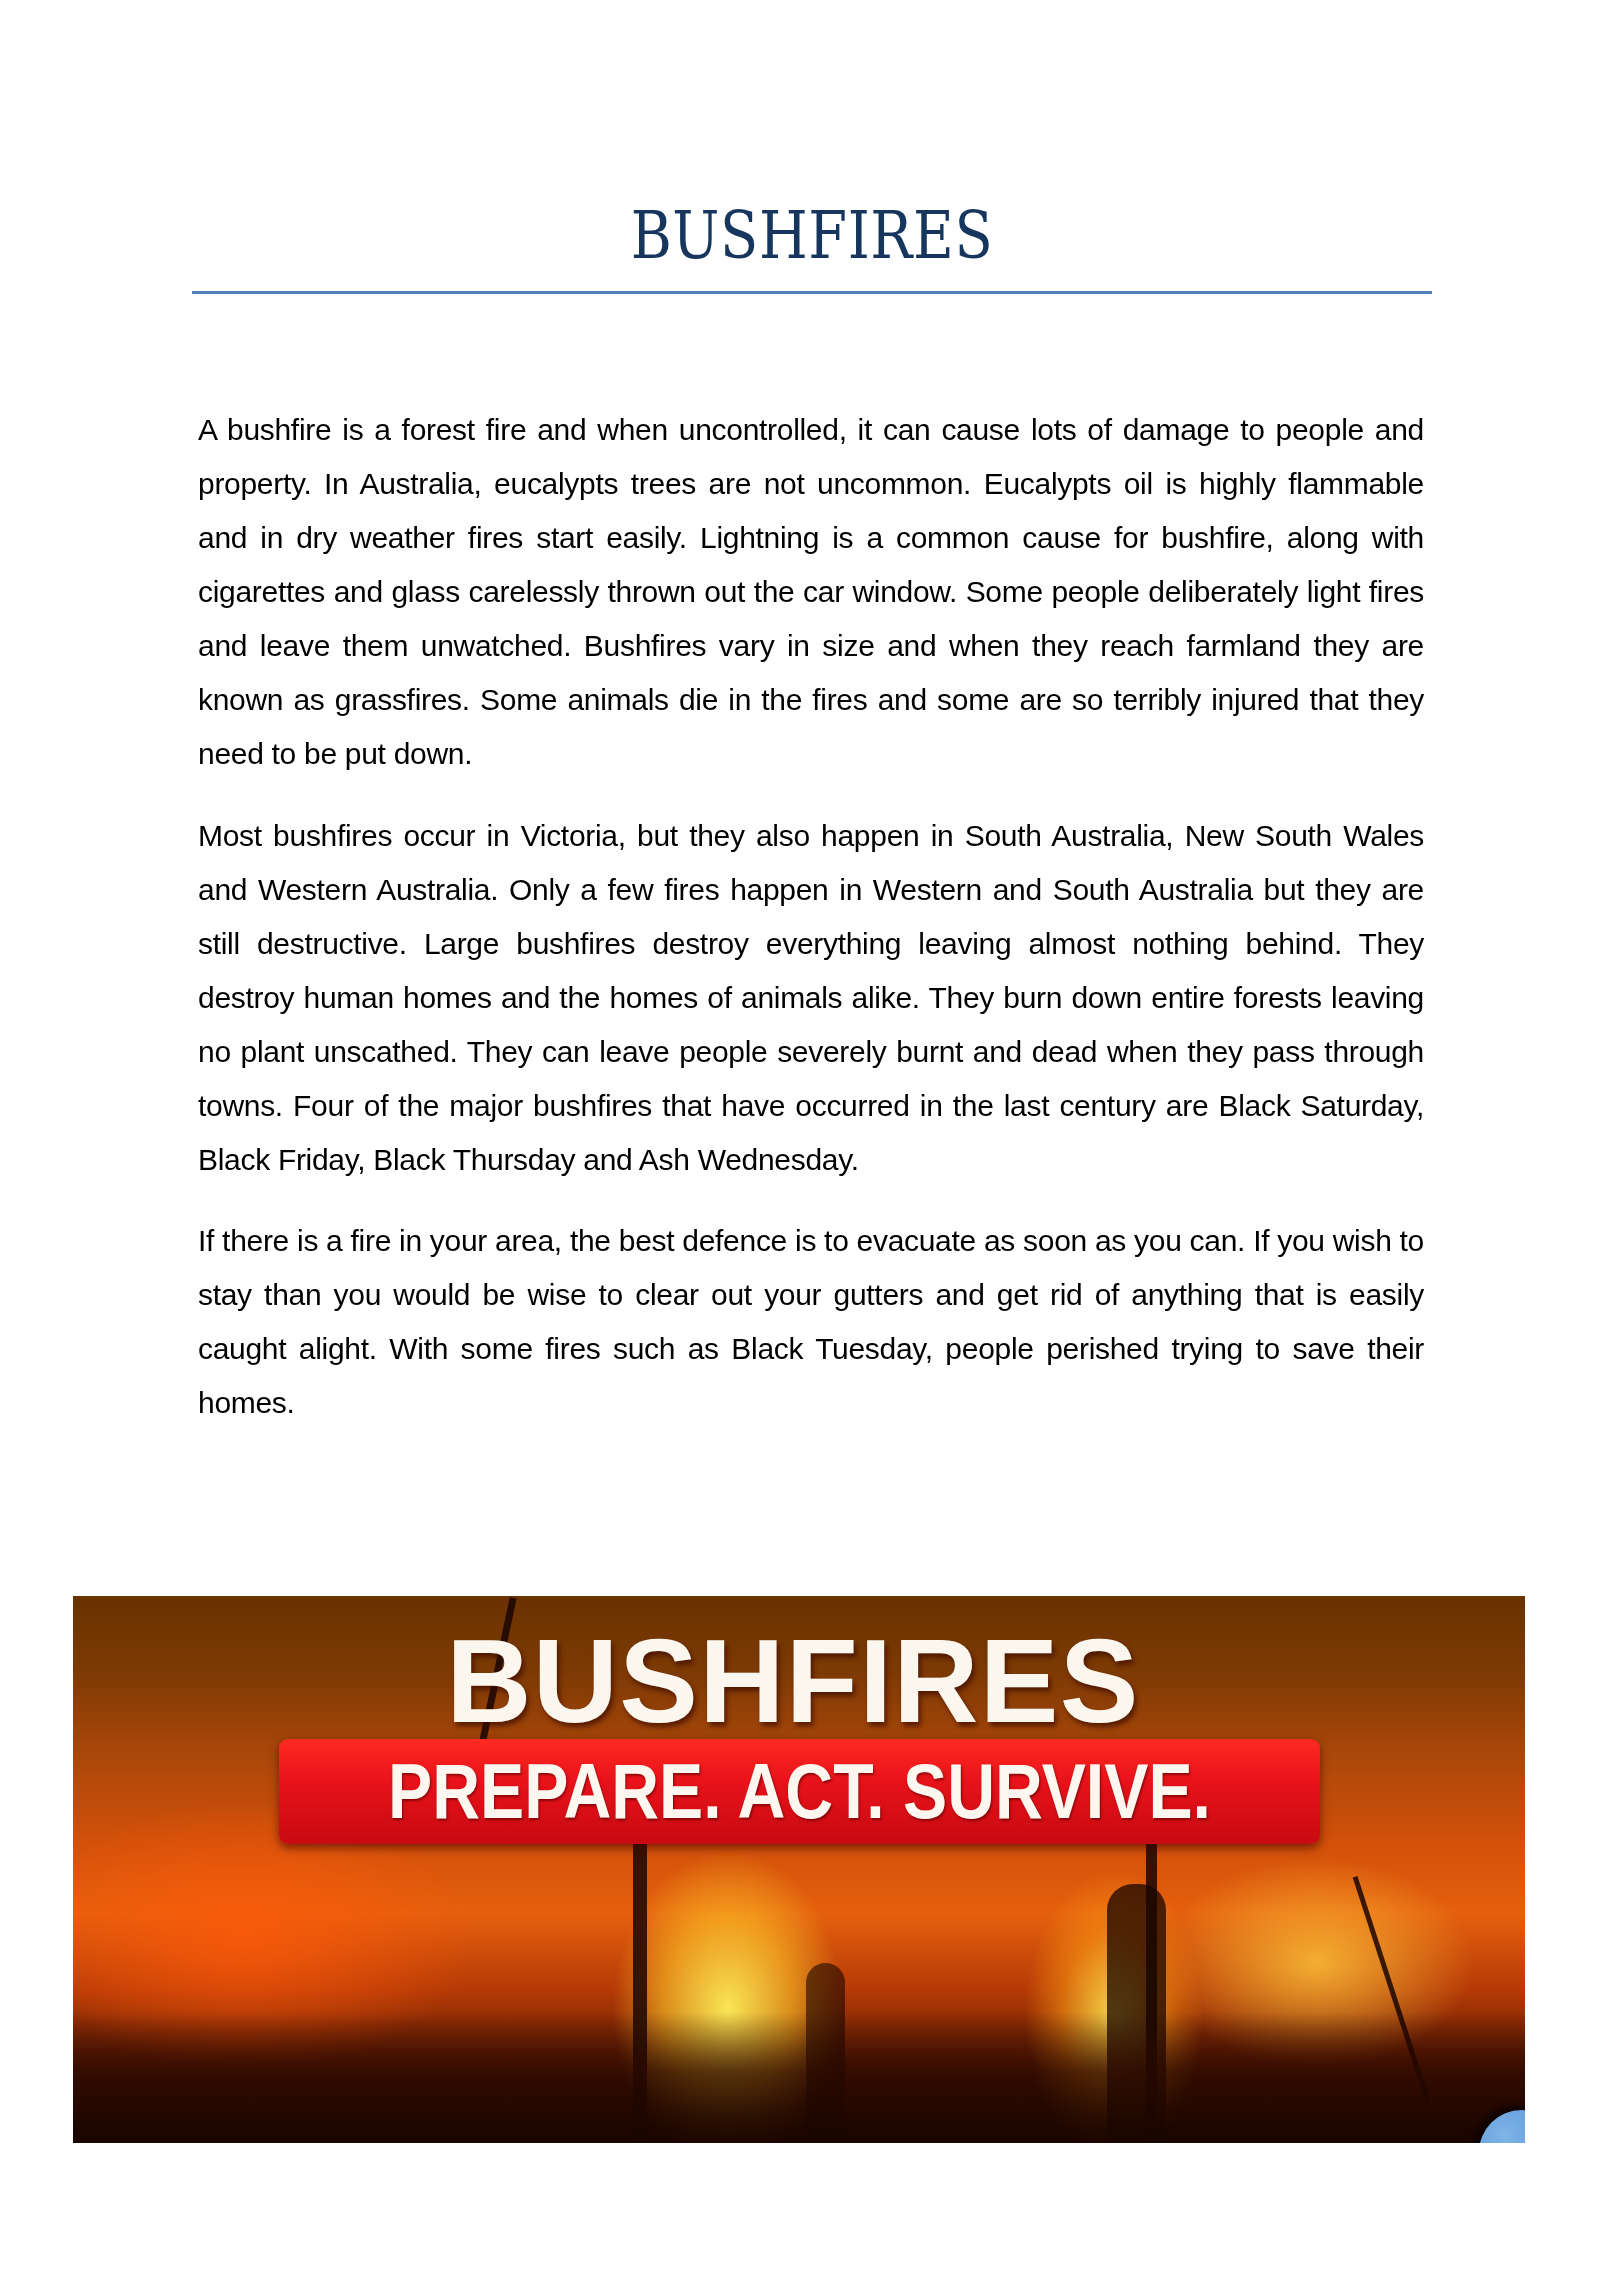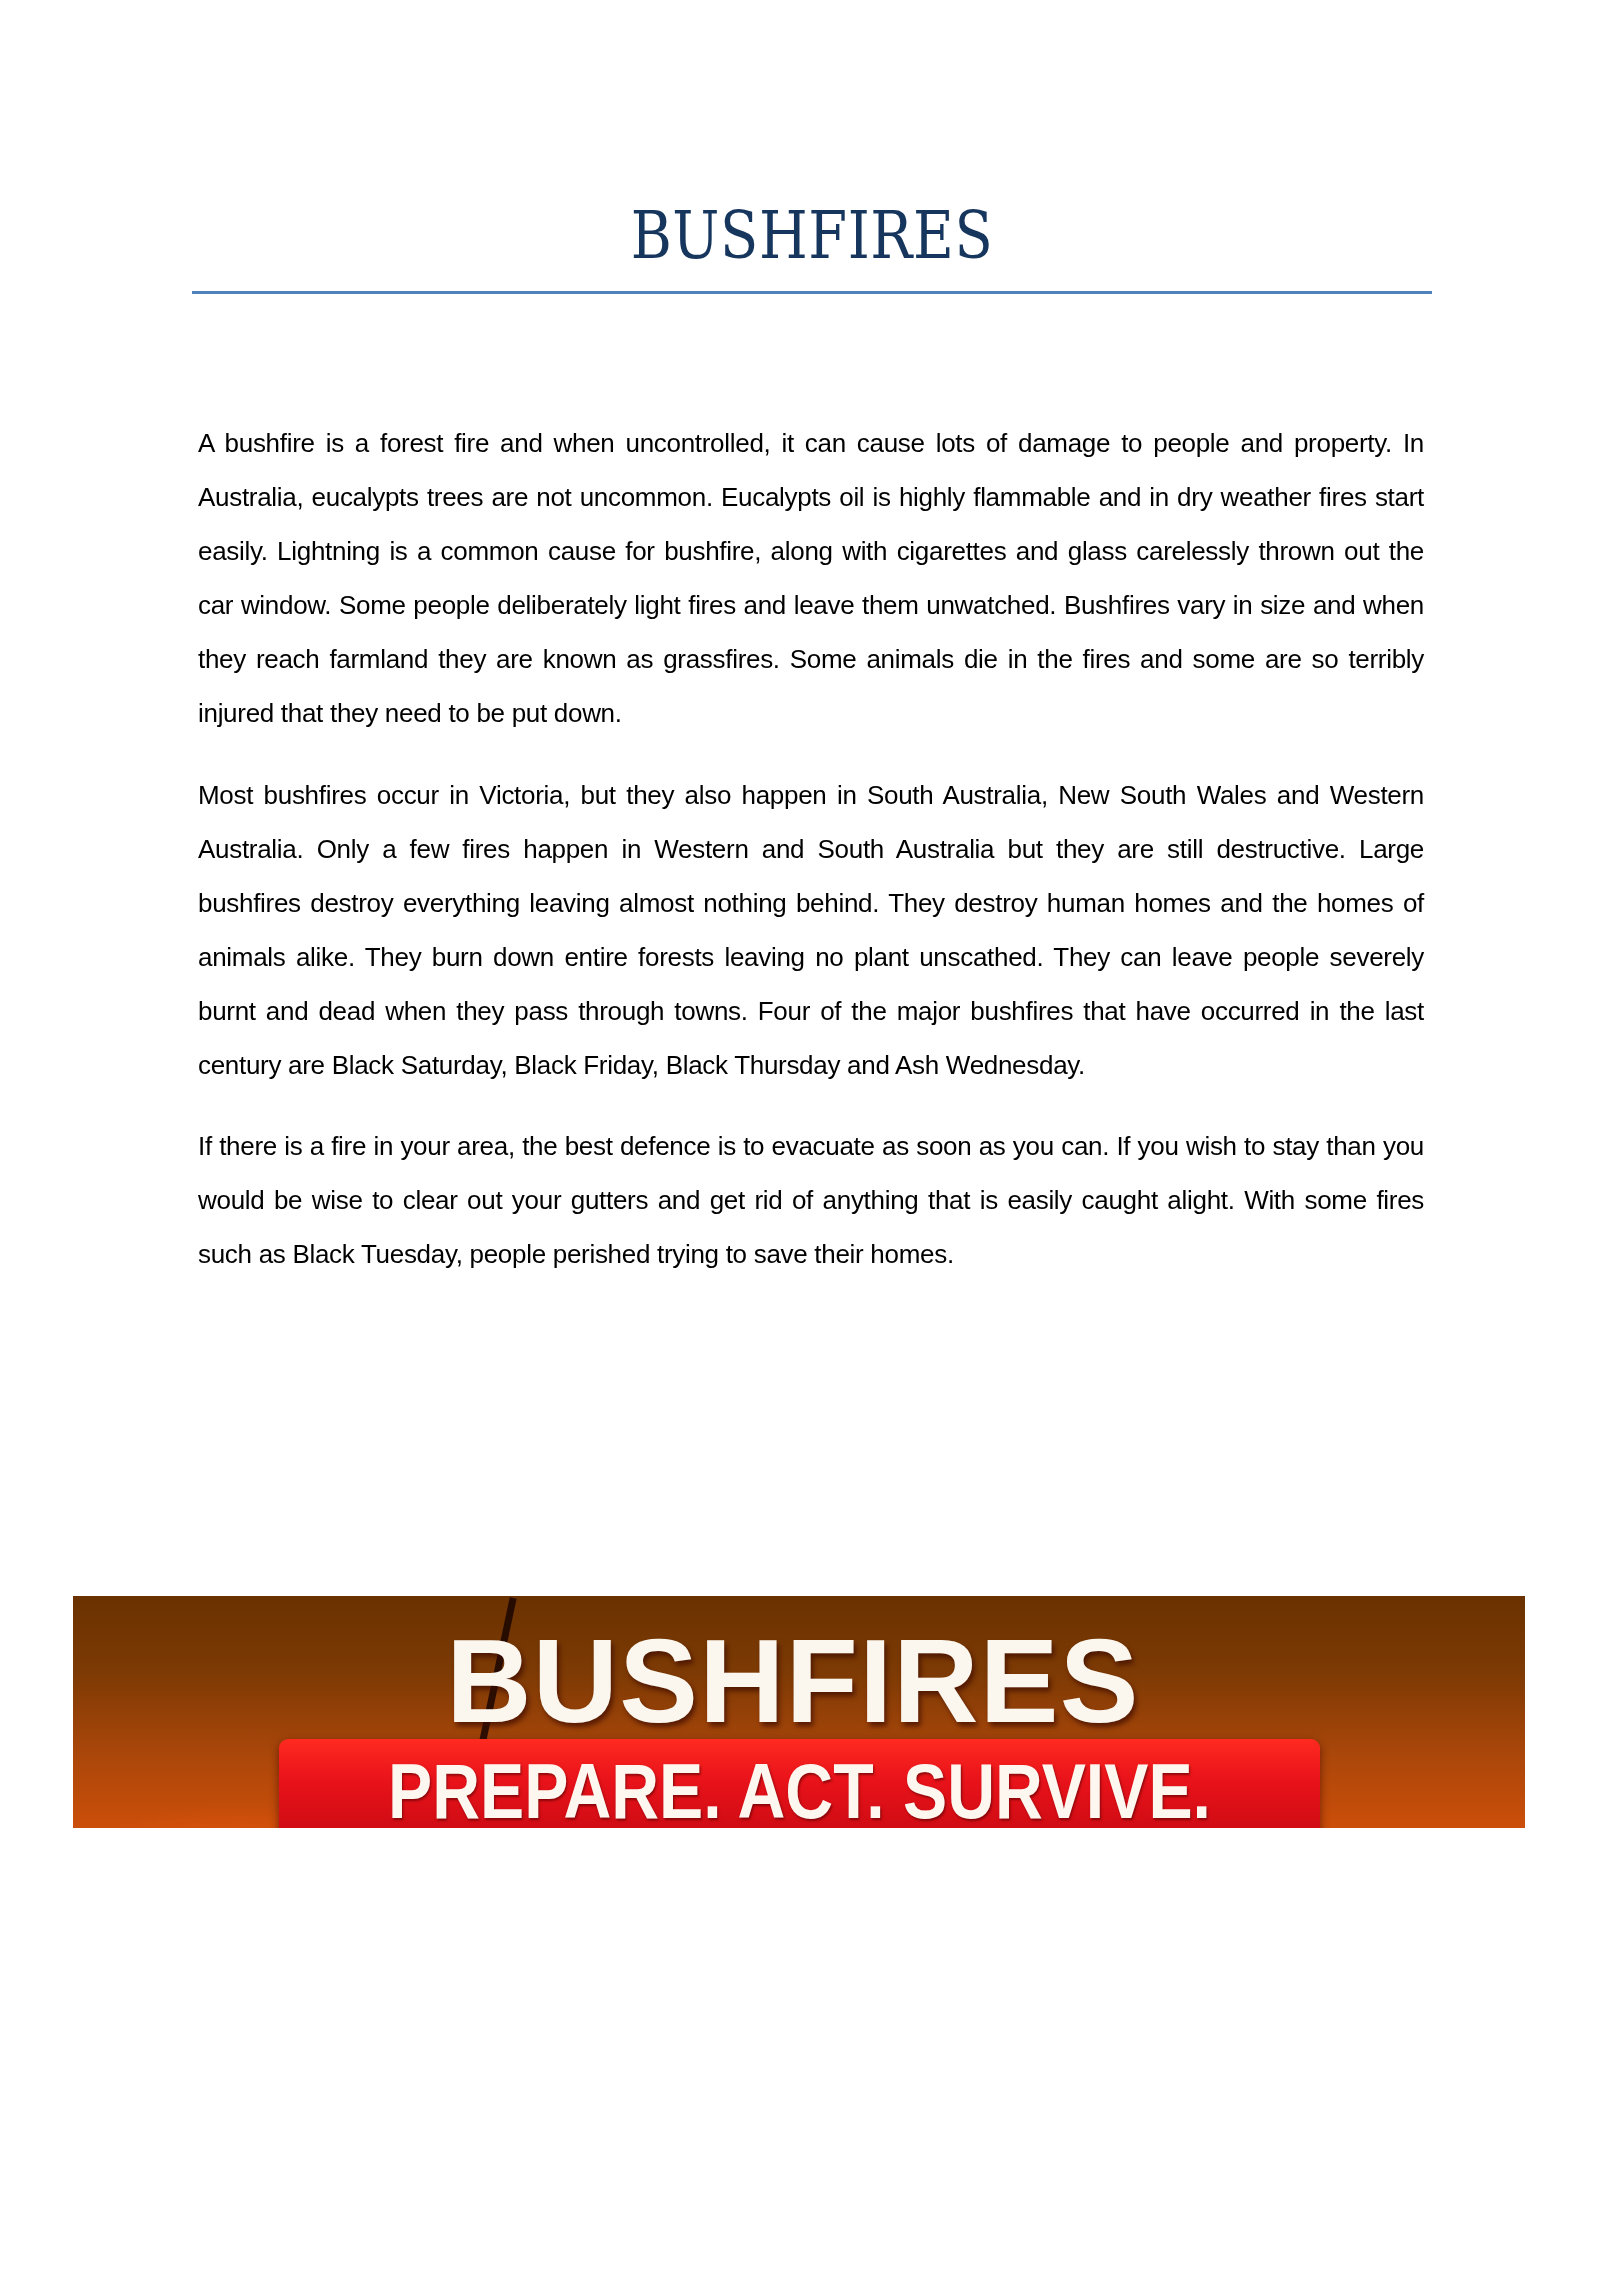--- a/index.html
+++ b/index.html
@@ -3,21 +3,21 @@
   <meta charset="utf-8">
   <style>
     html, body {
       margin: 0;
       padding: 0;
       background: #ffffff;
     }
     .page {
       position: relative;
       width: 1623px;
-      height: 1828px;
+      height: 2295px;
       background: #ffffff;
       overflow: hidden;
       text-decoration: underline;
     }
     .title {
       position: absolute;
       left: 192px;
       width: 1240px;
       top: 196px;
       text-align: center;
@@ -33,24 +33,24 @@
       position: absolute;
       left: 192px;
       top: 291px;
       width: 1240px;
       height: 2.6px;
       background: #4F81BD;
     }
     .body-text {
       position: absolute;
       left: 198px;
-      top: 416px;
+      top: 403px;
       width: 1226px;
       font-family: "Liberation Sans", sans-serif;
-      font-size: 26px;
+      font-size: 30px;
       line-height: 54px;
       color: #000000;
     }
     .body-text p {
       margin: 0 0 27.5px 0;
       text-align: justify;
       text-align-last: left;
       word-spacing: 0px;
       letter-spacing: -0.3px;
     }

